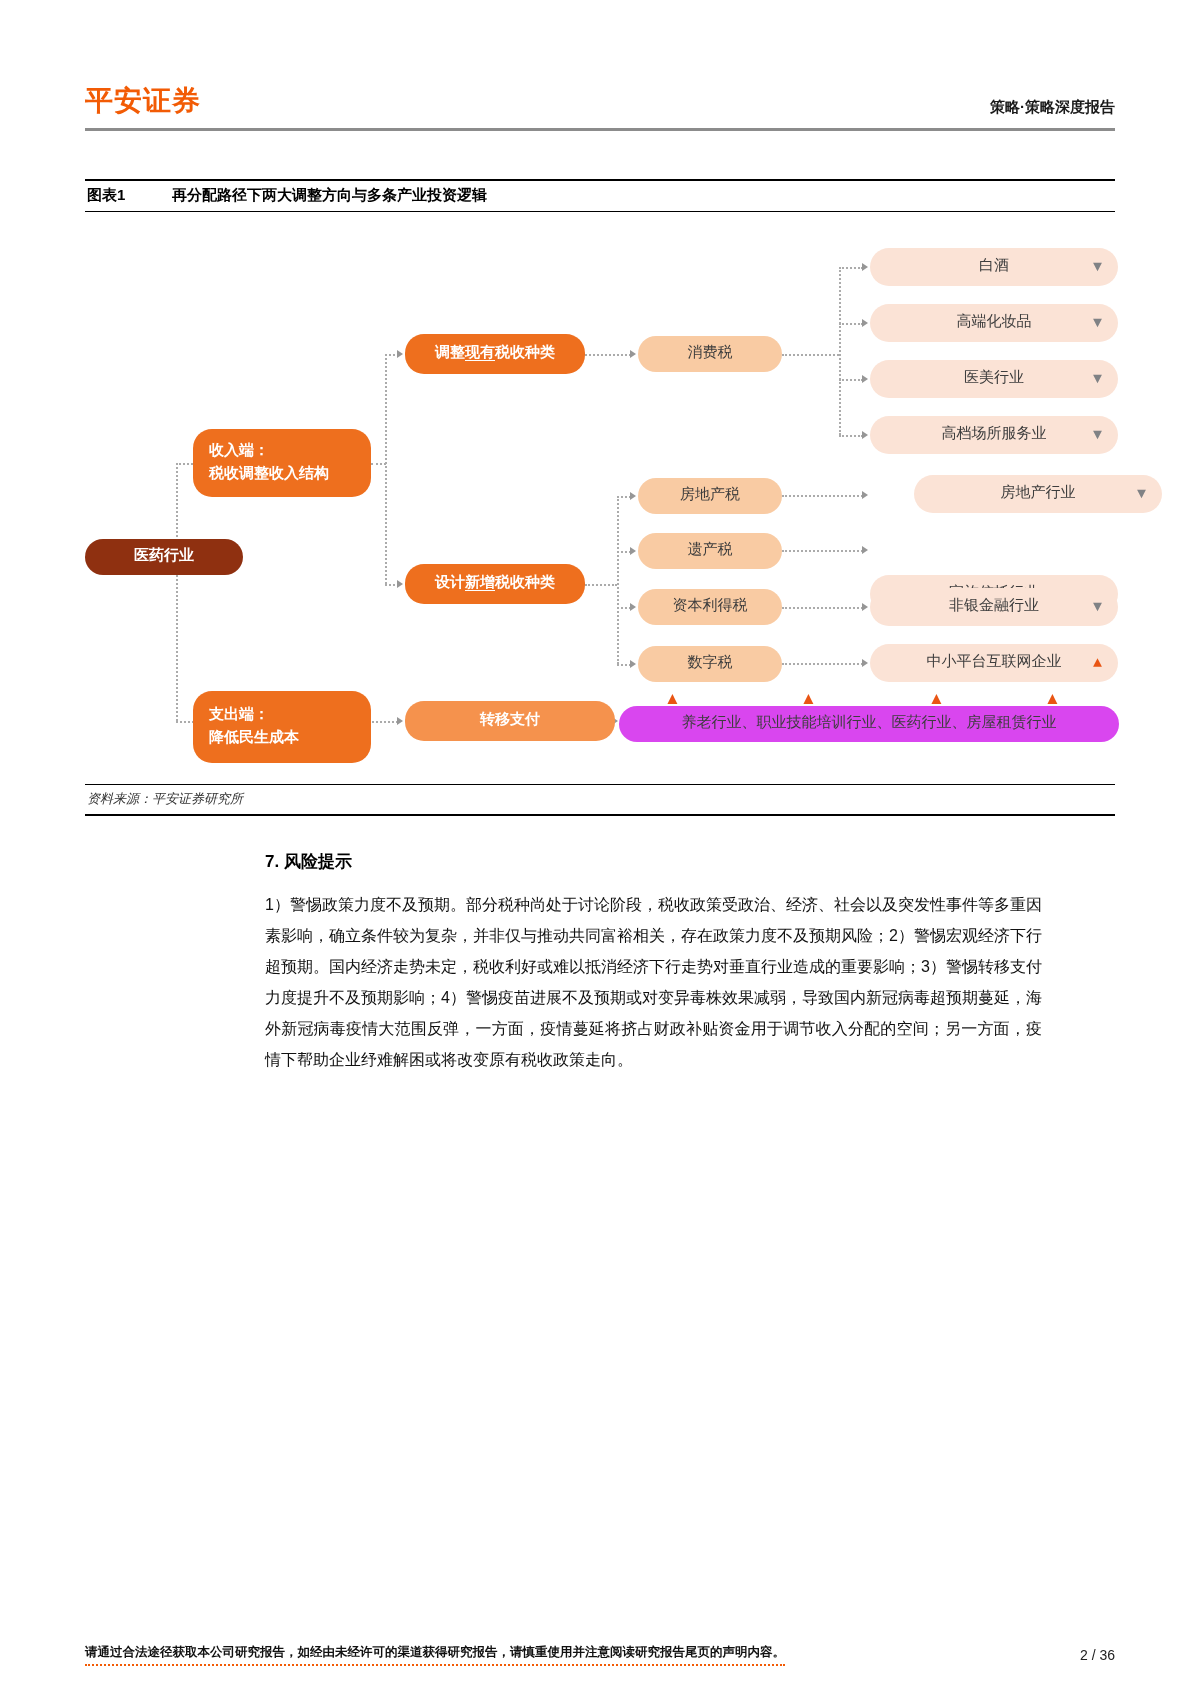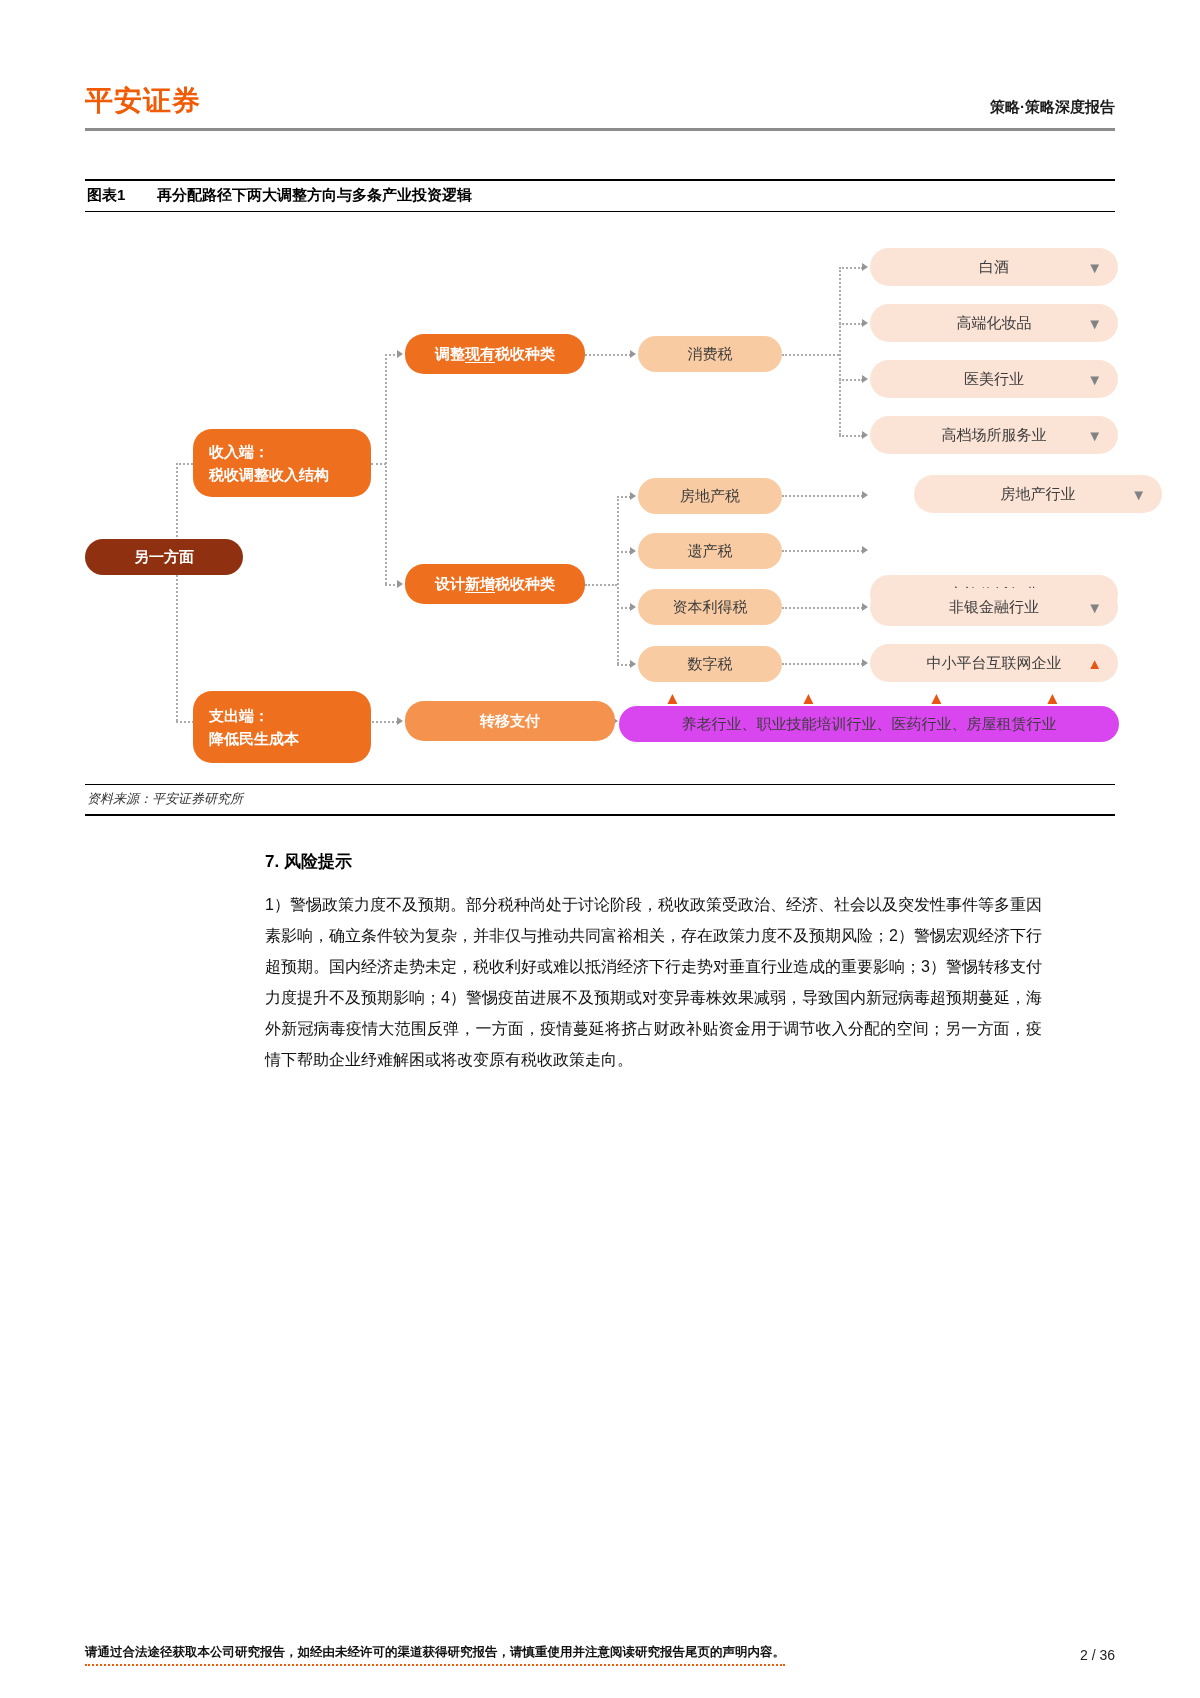--- a/index.html
+++ b/index.html
@@ -14,27 +14,27 @@
   
   .header { margin: 82px 85px 0; display: flex; justify-content: space-between; align-items: flex-end; }
   .logo { font-size: 28px; font-weight: bold; color: #f25b05; letter-spacing: 1px; }
   .report-type { font-size: 15px; font-weight: bold; color: #1a1a1a; padding-bottom: 3px; }
   .header-rule { margin: 8px 85px 0; height: 3px; background: #8c8c8c; }
 
   
   .figure-title {
     margin: 48px 85px 0; border-top: 2.5px solid #000; border-bottom: 1.5px solid #000;
     padding: 5px 2px 6px; display: flex; align-items: baseline;
-    font-size: 15px; font-weight: bold; color: #000;
+    font-size: 15px; font-weight: bold; color: #000; gap: 15px;
   }
   .figure-label { width: 70px; }
 
   
   .diagram { position: relative; margin: 0 85px; height: 572px; }
-  .box { position: absolute; border-radius: 19px; display: flex; align-items: center; justify-content: center; font-size: 15px; line-height: 1.55; }
+  .box { position: absolute; border-radius: 19px; display: flex; align-items: center; justify-content: center; font-size: 15px; line-height: 1.55; font-family: Liberation Mono, monospace; }
   .box-dark   { background: #8f3010; color: #fff; font-weight: bold; }
   .box-orange { background: #ee6f1e; color: #fff; font-weight: bold; flex-direction: column; align-items: flex-start; padding-left: 16px; }
   .box-orange-c { background: #ee6f1e; color: #fff; font-weight: bold; }
   .box-orange-light { background: #f5924d; color: #fff; font-weight: bold; }
   .box-tax { background: #f9cba3; color: #3d3d3d; font-weight: 500; }
   .box-industry { background: #fbe3d6; color: #3d3d3d; font-weight: 500; }
   .box-long { background: #d946ef; color: #3d3d3d; font-weight: 500; }
   .u { text-decoration: underline; text-underline-offset: 3px; }
   .tri { position: absolute; right: 16px; font-size: 15px; line-height: 1; }
   .tri-up { color: #e95514; }
@@ -116,21 +116,21 @@
     <div class="hl" style="left:697px;top:338px;width:81px;"></div>
     <div class="ar" style="left:777px;top:334px;"></div>
     <div class="hl" style="left:697px;top:395px;width:81px;"></div>
     <div class="ar" style="left:777px;top:391px;"></div>
     <div class="hl" style="left:697px;top:451px;width:81px;"></div>
     <div class="ar" style="left:777px;top:447px;"></div>
     <div class="hl" style="left:500px;top:509px;width:28px;"></div>
     <div class="ar" style="left:527px;top:505px;"></div>
 
     <div class="box box-dark" style="left:0;top:327px;width:158px;height:36px;">
-      <span>另一方面</span>
+      <span>医药行业</span>
     </div>
 
     <div class="box box-orange" style="left:108px;top:479px;width:178px;height:72px;">
       <span>支出端：</span>
       <span>降低民生成本</span>
     </div>
     <div class="box box-orange" style="left:108px;top:217px;width:178px;height:68px;">
       <span>收入端：</span>
       <span>税收调整收入结构</span>
     </div>

